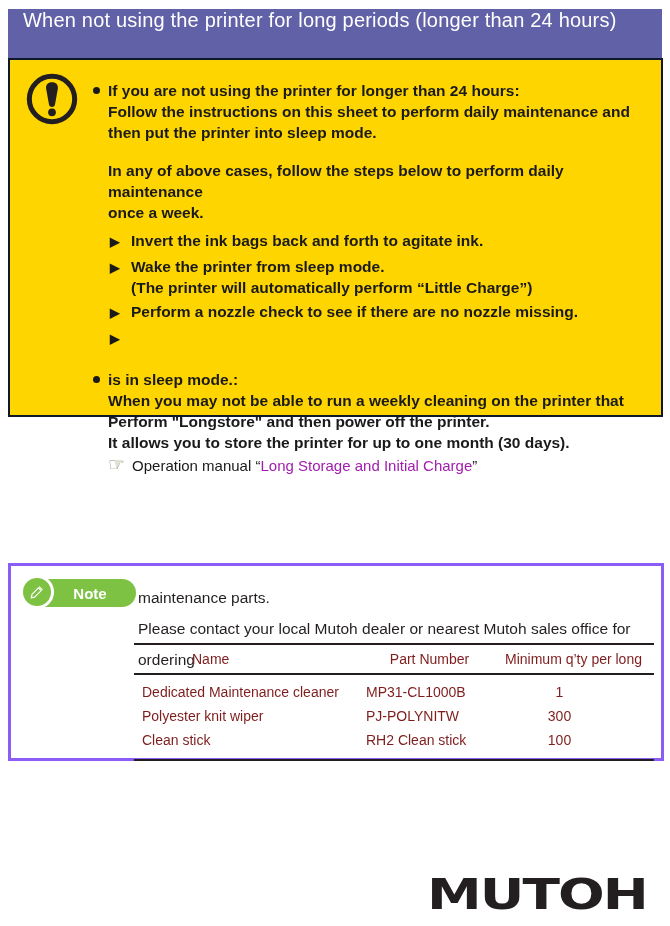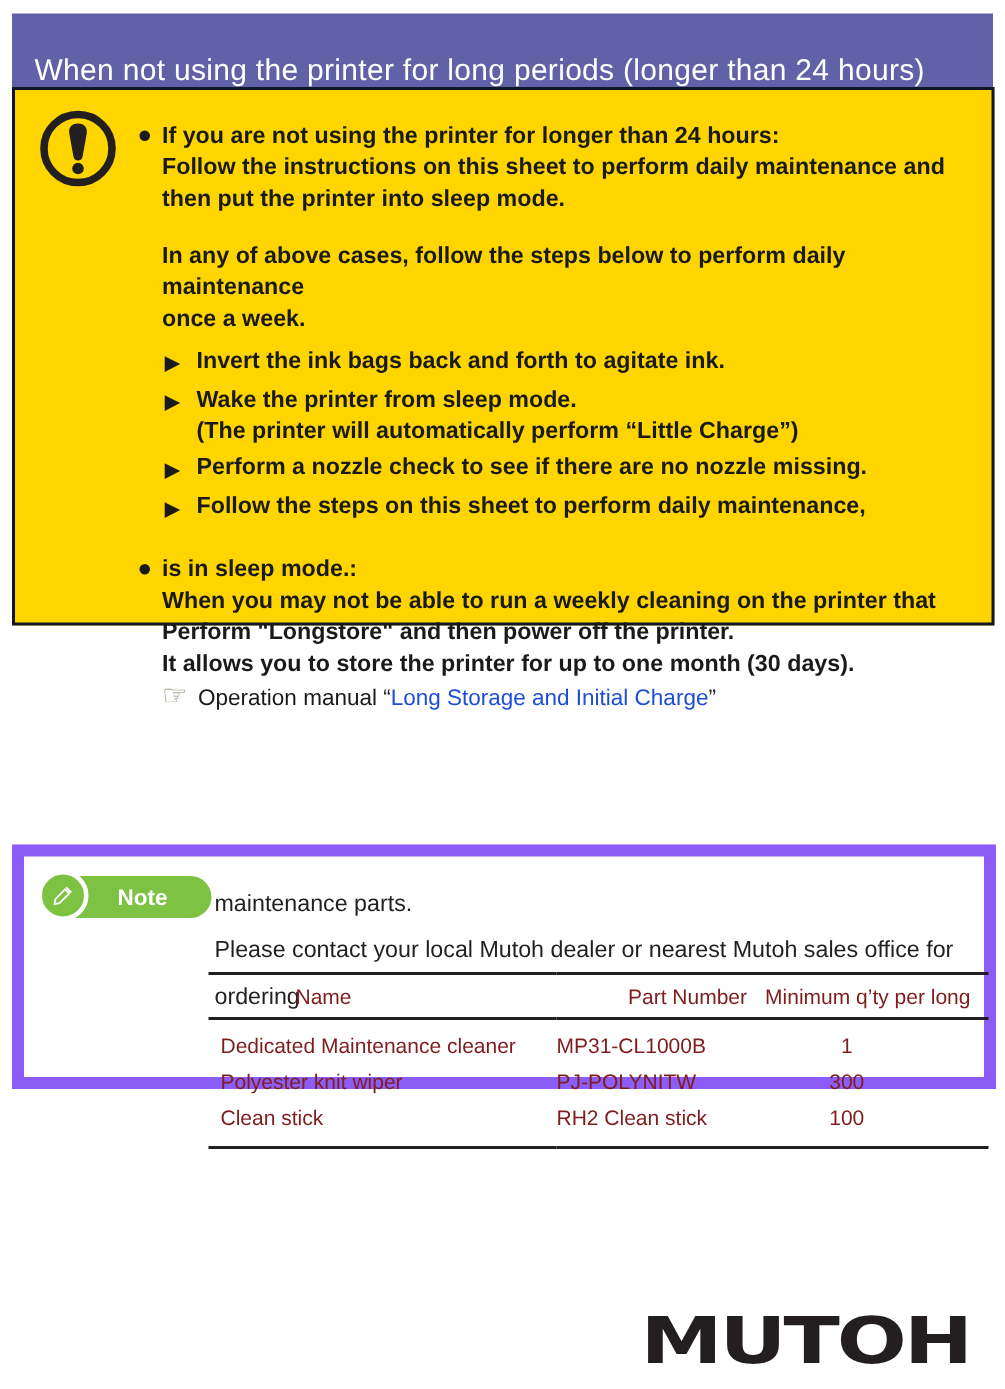--- a/index.html
+++ b/index.html
@@ -4,21 +4,21 @@
 <style>
   html,body { margin:0; padding:0; }
   body {
     width:670px; height:926px; position:relative; background:#ffffff;
     font-family:"Liberation Sans", sans-serif; overflow:hidden;
   }
   
   .header {
     position:absolute; left:8px; top:9px; width:654px; height:50px;
     background:#6161A8; color:#ffffff; font-size:20px;
-    display:flex; align-items:flex-end; padding-left:15px; box-sizing:border-box;
+    display:flex; align-items:flex-start; padding-left:15px; box-sizing:border-box;
     letter-spacing:0.2px;
   }
   
   .warnbox {
     position:absolute; left:8px; top:58px; width:655px; height:359px;
     box-sizing:border-box; border:2px solid #0f172a; background:#FFD500;
   }
   .warn-icon { position:absolute; left:15px; top:12px; width:54px; height:54px; }
   .warn-content {
     position:absolute; left:83px; top:20px; right:14px;
@@ -32,25 +32,25 @@
   }
   .para { margin:17px 0 7px 15px; }
   .arrow-list { margin-left:17px; }
   .arrow-item { display:flex; margin-bottom:3px; }
   .arrow { flex:0 0 21px; font-size:12.5px; padding-top:2px; color:#1a1a1a; }
   .bullet2 { margin-top:19px; }
   .reference {
     display:flex; align-items:baseline; font-weight:400; font-size:15px; margin-top:1px;
   }
   .hand { color:#8e8d6d; font-size:19px; margin-right:7px; font-weight:400; }
-  .ref-link { color:#1d4ed8; }
+  .ref-link { color:#a21caf; }
   
   .notebox {
-    position:absolute; left:8px; top:563px; width:656px; height:163px;
-    box-sizing:border-box; border:8px solid #8b5cf6; background:#ffffff;
+    position:absolute; left:8px; top:563px; width:656px; height:198px;
+    box-sizing:border-box; border:3px solid #8b5cf6; background:#ffffff;
   }
   .note-badge {
     position:absolute; left:13px; top:13px; width:112px; height:28px;
     background:#7DC243; border-radius:14px; color:#ffffff; font-weight:700;
     font-size:15px; display:flex; align-items:center; justify-content:center;
     padding-left:20px; box-sizing:border-box;
   }
   .badge-icon {
     position:absolute; left:-4px; top:-4px; width:28px; height:28px;
     background:#7DC243; border:3px solid #ffffff; border-radius:50%;
@@ -64,21 +64,21 @@
     position:absolute; left:123px; top:77px; width:520px;
     border-collapse:collapse; table-layout:fixed;
     font-size:14px; color:#7f1d1d;
     border-top:2.5px solid #231F20; border-bottom:2px solid #231F20;
   }
   .parts-table th {
     font-weight:400; border-bottom:2.5px solid #231F20;
     height:28px; padding:0;
   }
   .parts-table th.c1 { text-align:left; padding-left:58px; }
-  .parts-table th.c2 { text-align:right; }
+  .parts-table th.c2 { text-align:center; }
   .parts-table th.c3 { text-align:center; }
   .parts-table td { padding:4px 0 3px; line-height:17px; }
   .parts-table td.c1 { padding-left:8px; }
   .parts-table td.c3 { text-align:center; padding-right:28px; }
   .parts-table tbody tr:first-child td { padding-top:9px; }
   .parts-table tbody tr:last-child td { padding-bottom:10px; }
   
   .logo {
     position:absolute; left:427px; top:872px;
     font-family:"DejaVu Sans", sans-serif; font-weight:bold; font-size:55px;
@@ -134,21 +134,20 @@
       </div>
       <div class="arrow-item">
         <span class="arrow">▶</span>
         <div class="lines">
           <div>Perform a nozzle check to see if there are no nozzle missing.</div>
         </div>
       </div>
       <div class="arrow-item">
         <span class="arrow">▶</span>
         <div class="lines">
-          <div>Follow the steps on this sheet to perform daily maintenance,</div>
         </div>
       </div>
     </div>
 
     <div class="bullet-item bullet2">
       <span class="dot"></span>
       <div class="lines">
         <div>is in sleep mode.:</div>
         <div>When you may not be able to run a weekly cleaning on the printer that</div>
         <div>Perform "Longstore" and then power off the printer.</div>

